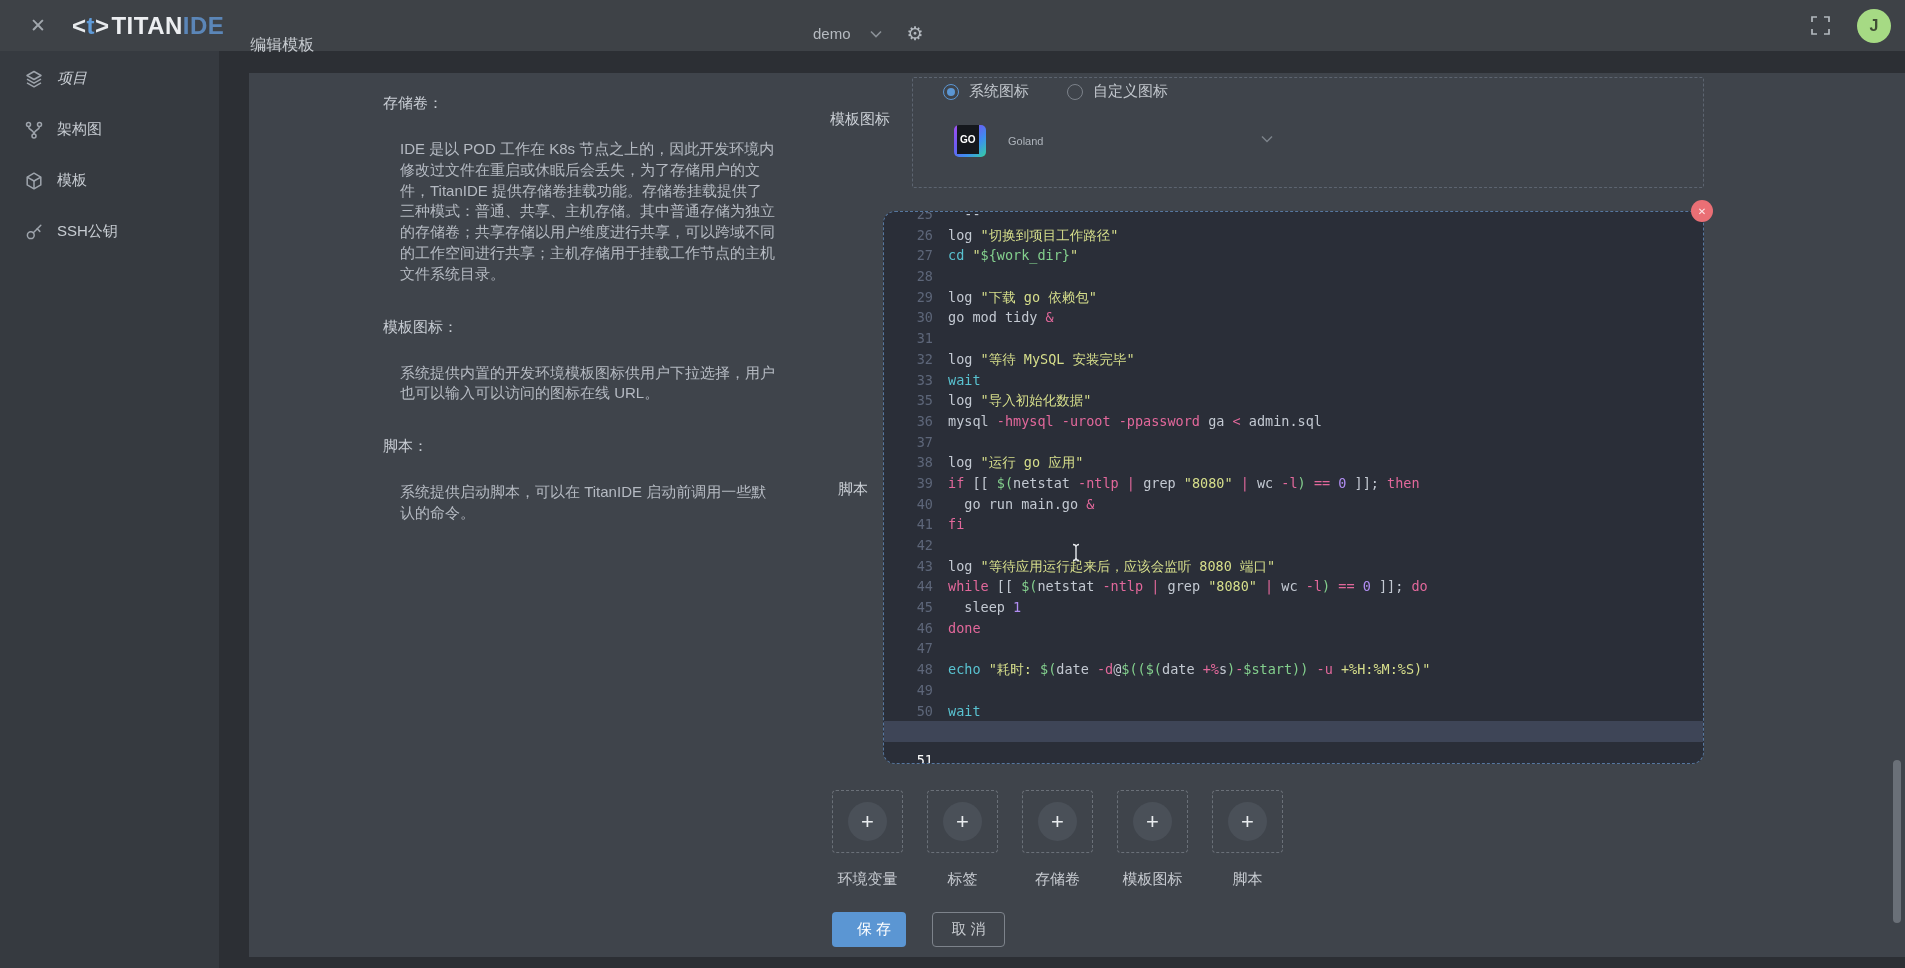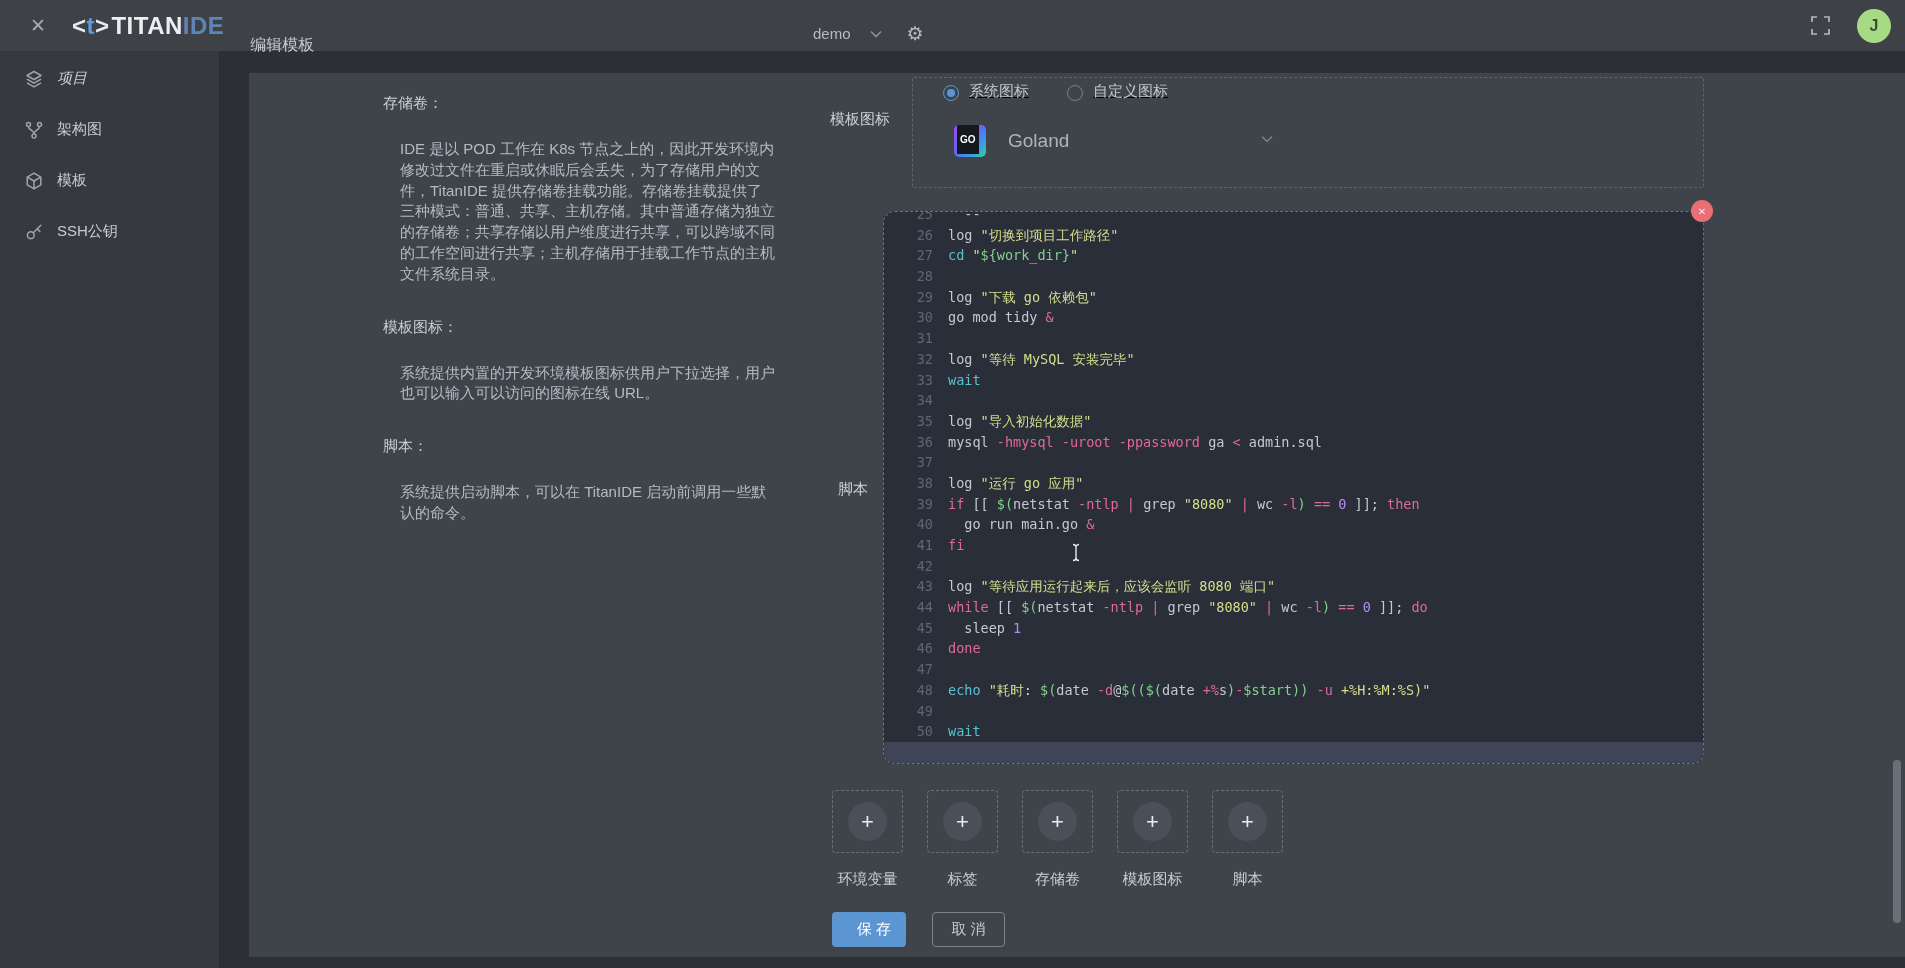--- a/index.html
+++ b/index.html
@@ -36,34 +36,34 @@
   .docs{position:absolute;left:134px;top:21px;width:402px;}
   .doc-title{font-size:15px;font-weight:normal;color:#c9ced5;margin:0 0 26px 0;}
   .doc-body{font-size:15px;line-height:20.8px;color:#b5bac2;margin:0 0 33px 17px;width:376px;}
   
   .form-label{position:absolute;font-size:15px;color:#ccd1d7;}
   .lbl-icon{left:581px;top:37px;}
   .lbl-script{left:589px;top:407px;}
   
   .icon-section{position:absolute;left:663px;top:4px;width:790px;height:109px;
     border:1px dashed #5c6470;border-radius:2px;}
-  .radio-row{position:absolute;left:30px;top:4px;display:flex;align-items:flex-end;text-decoration:underline;}
+  .radio-row{position:absolute;left:30px;top:4px;display:flex;align-items:center;}
   .radio{width:14px;height:14px;border-radius:50%;border:1px solid #7c828a;position:relative;
     cursor:pointer;flex-shrink:0;}
   .radio.sel{border-color:var(--accent);}
   .radio.sel::after{content:'';position:absolute;left:3px;top:3px;width:8px;height:8px;
     border-radius:50%;background:var(--accent);}
   .radio-label{font-size:15px;color:#c2c7cd;margin:0 38px 0 10px;cursor:pointer;}
   .select-row{position:absolute;left:41px;top:45px;width:320px;height:36px;display:flex;
     align-items:center;cursor:pointer;}
   .go-icon{width:32px;height:32px;border-radius:5px;position:relative;overflow:hidden;
     background:linear-gradient(135deg,#a14ef2 0%,#6a5df0 38%,#3e8ef0 66%,#35d0a0 100%);flex-shrink:0;}
   .go-icon span{position:absolute;left:3px;bottom:3px;background:#15181d;color:#fff;
     font-weight:bold;font-size:10px;padding:9px 3px;font-family:"Liberation Sans",sans-serif;}
-  .select-value{margin-left:22px;font-size:19px;color:#aeb4bb;}
+  .select-value{margin-left:22px;font-size:11px;color:#aeb4bb;}
   .select-chev{position:absolute;right:0;top:11px;display:flex;}
   
   .editor-section{position:absolute;left:634px;top:138px;width:819px;height:551px;
     background:var(--editor-bg);border:1px dashed #56779f;border-radius:12px;overflow:hidden;cursor:text;}
   .codewrap{position:absolute;left:0;top:-8px;right:0;}
   .cl{display:flex;height:20.7px;line-height:20.7px;white-space:pre;
     font-family:"DejaVu Sans Mono","Liberation Mono",monospace;font-size:13.5px;}
   .cl .ln{width:49px;text-align:right;color:var(--tok-ln);flex-shrink:0;}
   .cl .code{margin-left:15px;}
   .cl.hl{background:var(--editor-line-hl);}
@@ -210,21 +210,20 @@
       <div class="codewrap" id="codewrap">
           <div class="cl"><span class="ln">25</span><span class="code"><span class="tk-p">  --</span></span></div>
           <div class="cl"><span class="ln">26</span><span class="code"><span class="tk-p">log </span><span class="tk-s">"切换到项目工作路径"</span></span></div>
           <div class="cl"><span class="ln">27</span><span class="code"><span class="tk-b">cd </span><span class="tk-s">"</span><span class="tk-g">${work_dir}</span><span class="tk-s">"</span></span></div>
           <div class="cl"><span class="ln">28</span><span class="code"></span></div>
           <div class="cl"><span class="ln">29</span><span class="code"><span class="tk-p">log </span><span class="tk-s">"下载 go 依赖包"</span></span></div>
           <div class="cl"><span class="ln">30</span><span class="code"><span class="tk-p">go mod tidy </span><span class="tk-k">&amp;</span></span></div>
           <div class="cl"><span class="ln">31</span><span class="code"></span></div>
           <div class="cl"><span class="ln">32</span><span class="code"><span class="tk-p">log </span><span class="tk-s">"等待 MySQL 安装完毕"</span></span></div>
           <div class="cl"><span class="ln">33</span><span class="code"><span class="tk-b">wait</span></span></div>
-          <div class="cl"><span class="ln">34</span><span class="code"></span></div>
           <div class="cl"><span class="ln">35</span><span class="code"><span class="tk-p">log </span><span class="tk-s">"导入初始化数据"</span></span></div>
           <div class="cl"><span class="ln">36</span><span class="code"><span class="tk-p">mysql </span><span class="tk-k">-hmysql </span><span class="tk-k">-uroot </span><span class="tk-k">-ppassword </span><span class="tk-p">ga </span><span class="tk-k">&lt; </span><span class="tk-p">admin.sql</span></span></div>
           <div class="cl"><span class="ln">37</span><span class="code"></span></div>
           <div class="cl"><span class="ln">38</span><span class="code"><span class="tk-p">log </span><span class="tk-s">"运行 go 应用"</span></span></div>
           <div class="cl"><span class="ln">39</span><span class="code"><span class="tk-k">if </span><span class="tk-p">[[ </span><span class="tk-g">$(</span><span class="tk-p">netstat </span><span class="tk-k">-ntlp </span><span class="tk-k">| </span><span class="tk-p">grep </span><span class="tk-s">"8080" </span><span class="tk-k">| </span><span class="tk-p">wc </span><span class="tk-k">-l</span><span class="tk-g">)</span><span class="tk-p"> </span><span class="tk-k">== </span><span class="tk-n">0</span><span class="tk-p"> ]]; </span><span class="tk-k">then</span></span></div>
           <div class="cl"><span class="ln">40</span><span class="code"><span class="tk-p">  go run main.go </span><span class="tk-k">&amp;</span></span></div>
           <div class="cl"><span class="ln">41</span><span class="code"><span class="tk-k">fi</span></span></div>
           <div class="cl"><span class="ln">42</span><span class="code"></span></div>
           <div class="cl"><span class="ln">43</span><span class="code"><span class="tk-p">log </span><span class="tk-s">"等待应用运行起来后，应该会监听 8080 端口"</span></span></div>
           <div class="cl"><span class="ln">44</span><span class="code"><span class="tk-k">while </span><span class="tk-p">[[ </span><span class="tk-g">$(</span><span class="tk-p">netstat </span><span class="tk-k">-ntlp </span><span class="tk-k">| </span><span class="tk-p">grep </span><span class="tk-s">"8080" </span><span class="tk-k">| </span><span class="tk-p">wc </span><span class="tk-k">-l</span><span class="tk-g">)</span><span class="tk-p"> </span><span class="tk-k">== </span><span class="tk-n">0</span><span class="tk-p"> ]]; </span><span class="tk-k">do</span></span></div>

